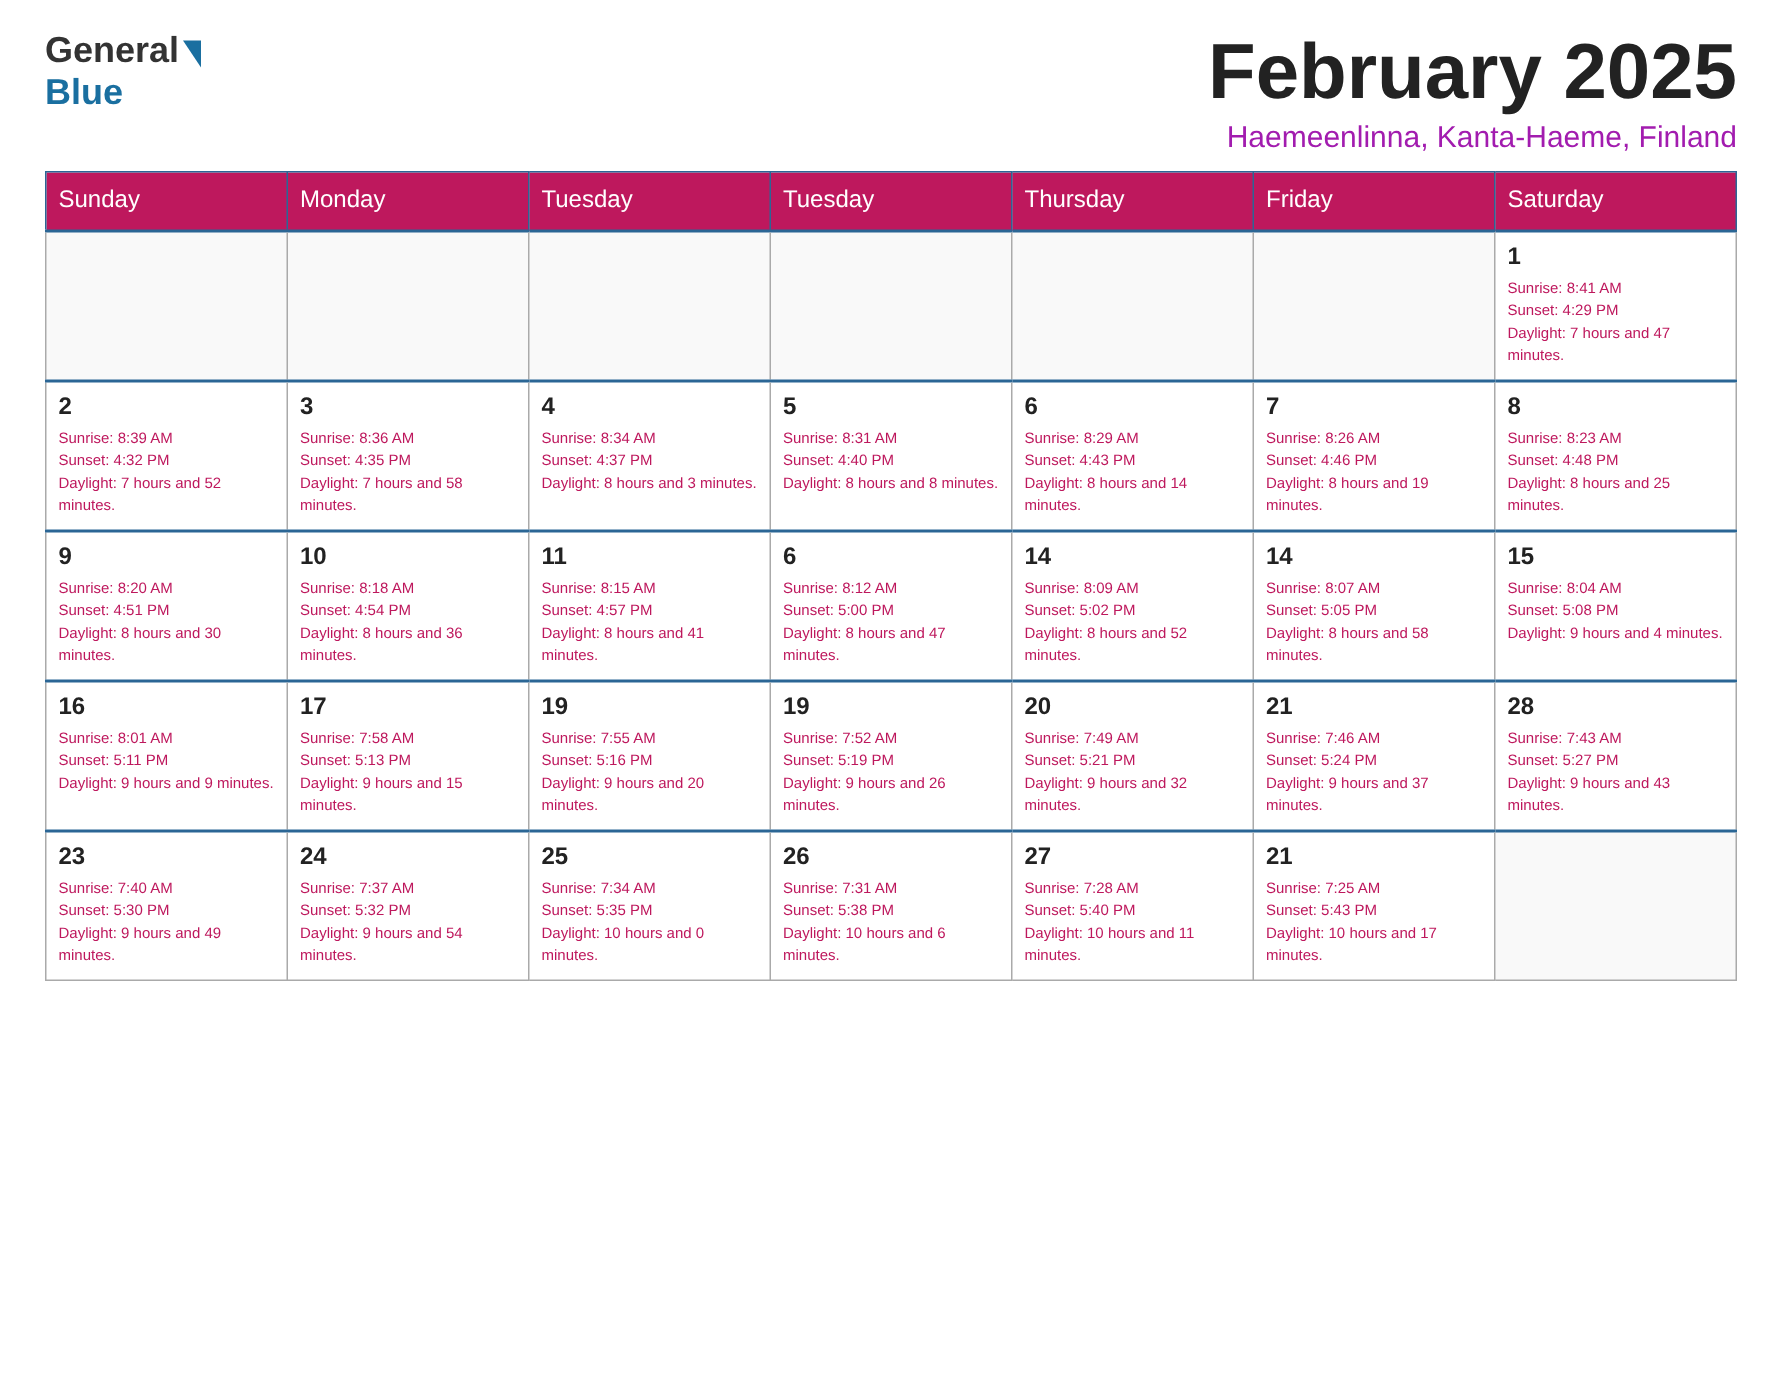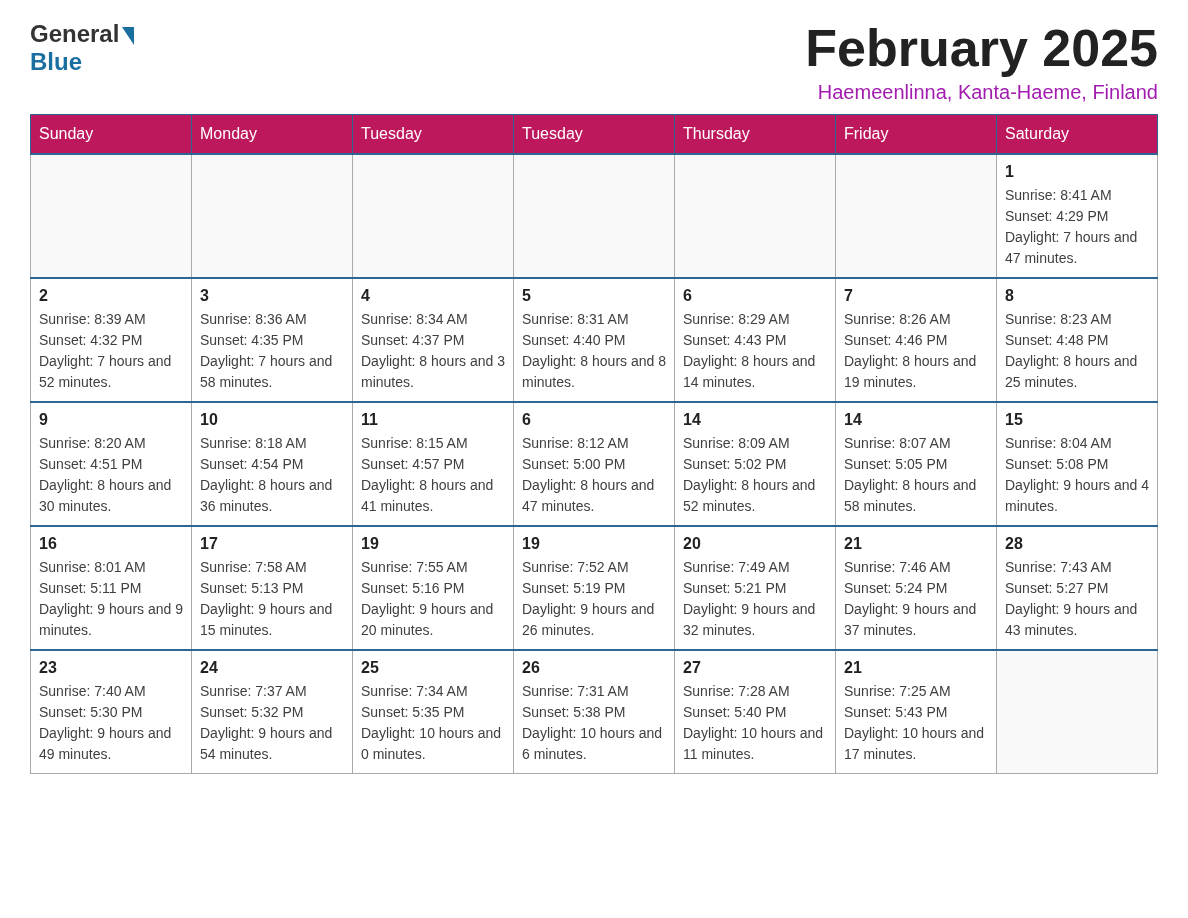--- a/index.html
+++ b/index.html
@@ -58,22 +58,22 @@
     .calendar td.empty {
       background: #f9f9f9;
     }
     .day-number {
       font-size: 16px;
       font-weight: bold;
       color: #222;
       margin-bottom: 4px;
     }
     .day-info {
-      font-size: 14px;
-      color: #404040;
+      font-size: 10px;
+      color: #be185d;
       line-height: 1.5;
     }
     .logo-container {
       display: flex;
       flex-direction: column;
     }
     .logo-row1 {
       display: flex;
       align-items: center;
     }

